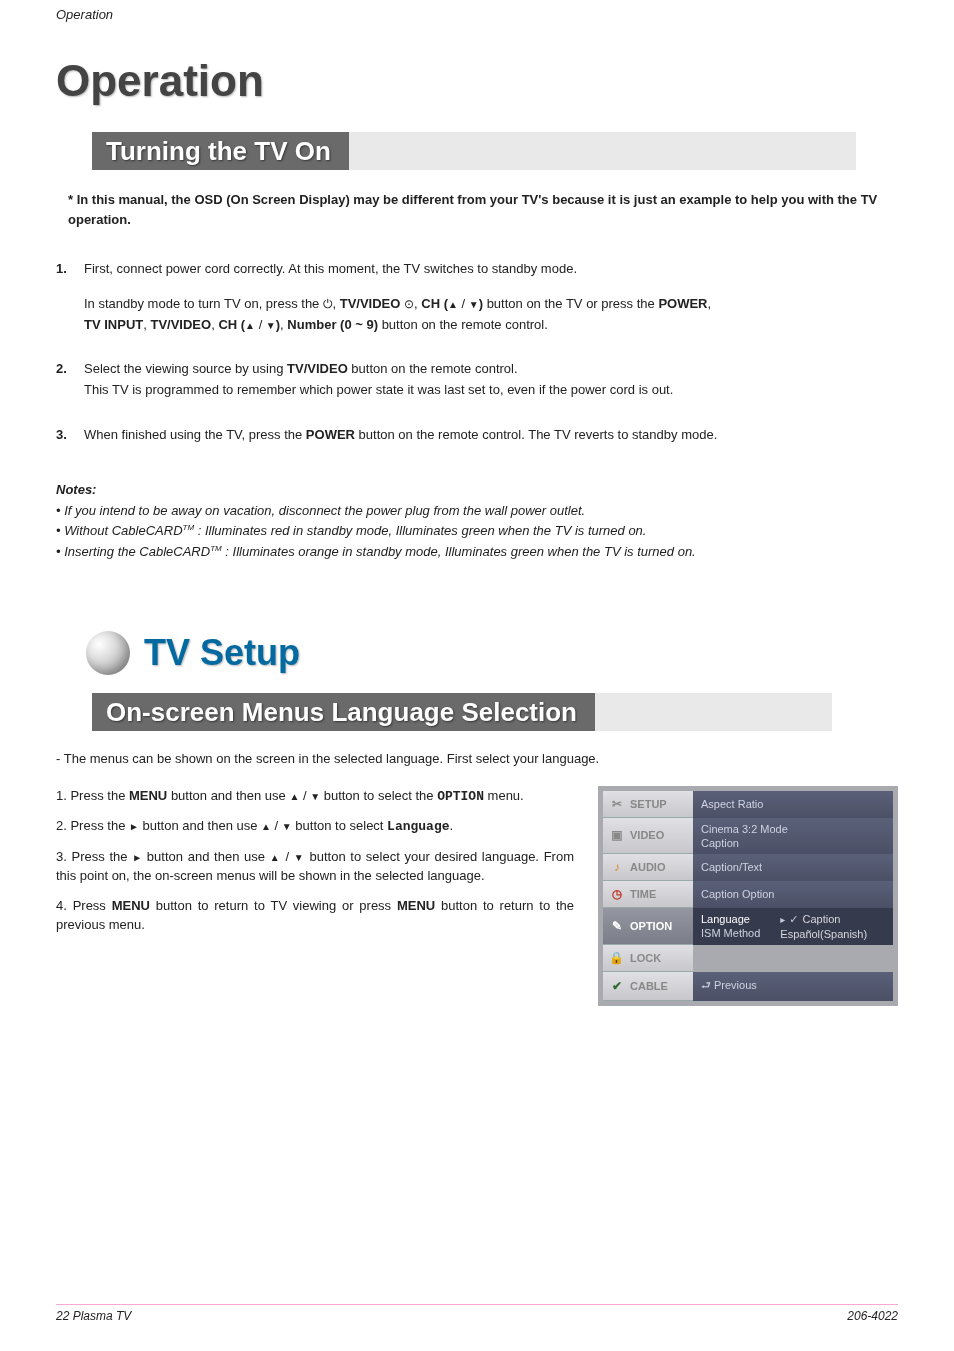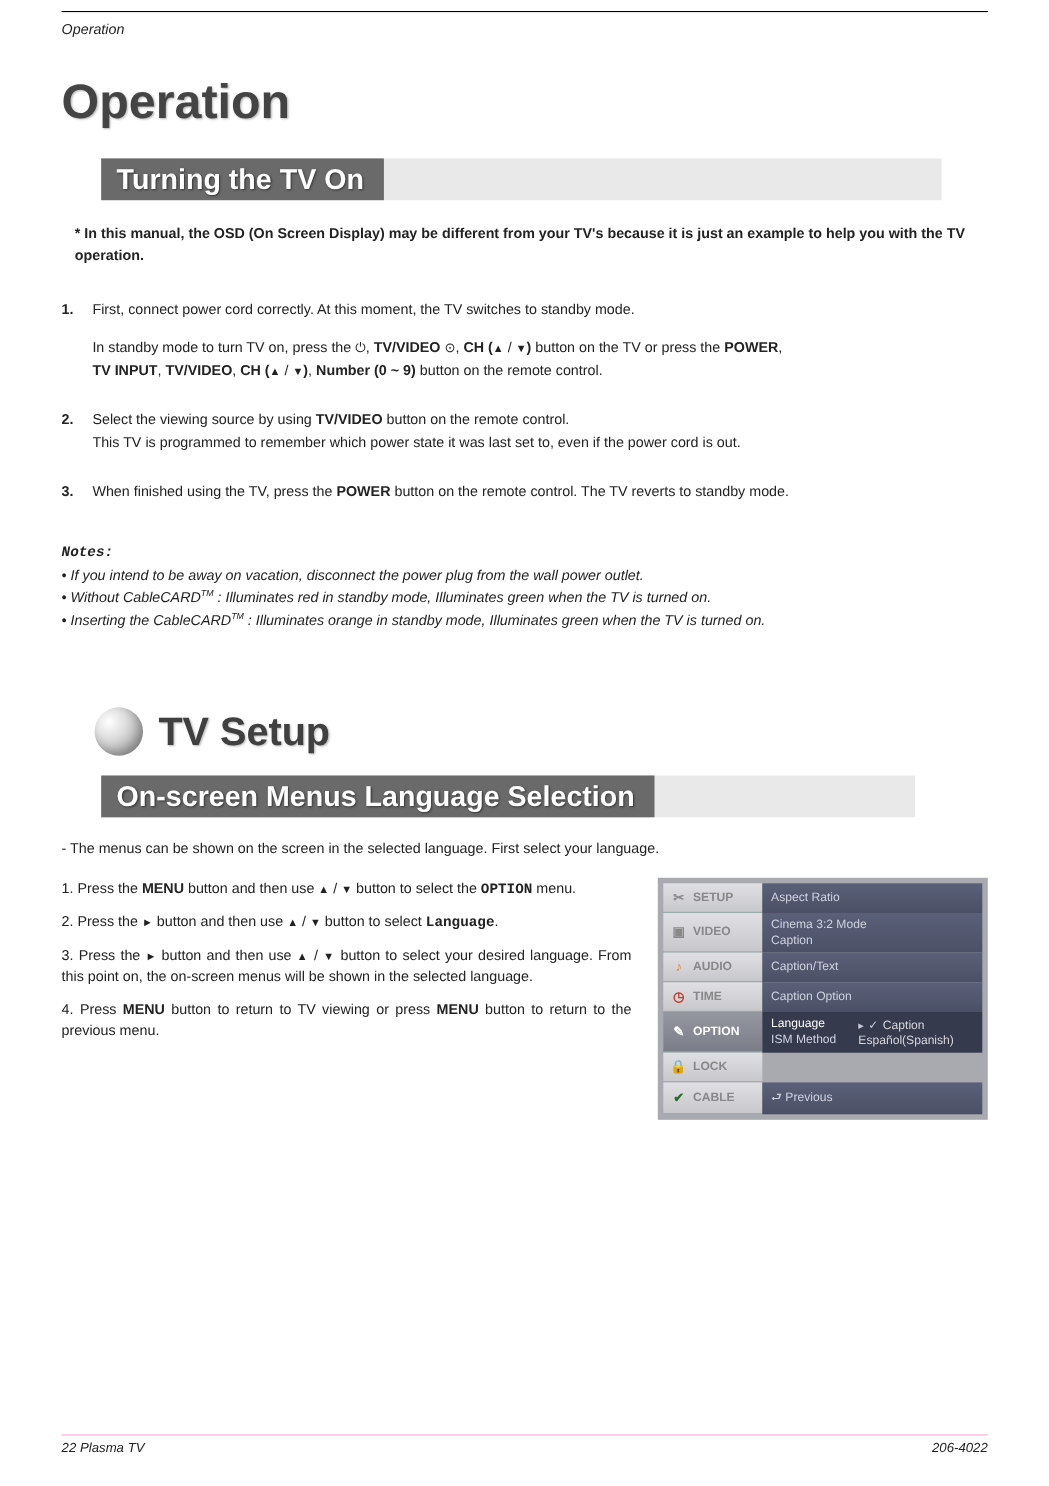--- a/index.html
+++ b/index.html
@@ -8,21 +8,21 @@
     padding: 0;
     background: #888;
     font-family: Arial, Helvetica, sans-serif;
     color: #222;
   }
   .page {
     width: 954px;
     min-height: 1351px;
     margin: 0 auto;
     background: #fff;
-    padding: 36px 56px 30px 56px;
+    padding: 24px 56px 30px 56px;
     position: relative;
   }
   .top-rule {
     border: none;
     border-top: 1px solid #000;
     margin: 0 0 8px 0;
   }
   .top-label {
     font-style: italic;
     font-size: 13px;
@@ -77,41 +77,40 @@
   .step-body { flex: 1 1 auto; }
   .notes-block {
     margin-top: 34px;
     font-size: 13px;
     line-height: 1.6;
     font-style: italic;
   }
   .notes-block .nh {
     font-weight: 700;
     font-style: italic;
-    font-family: Liberation Mono, monospace;
   }
   .setup-header {
     display: flex;
     align-items: center;
     gap: 14px;
     margin-top: 68px;
     margin-left: 30px;
   }
   .sphere {
     width: 44px;
     height: 44px;
     border-radius: 50%;
     background: radial-gradient(circle at 30% 30%, #fff 0%, #ddd 35%, #888 100%);
     box-shadow: inset -4px -4px 8px rgba(0,0,0,0.2);
     flex: 0 0 auto;
   }
   .h2 {
     font-size: 36px;
     font-weight: 700;
-    color: #404040;
+    color: #0369a1;
     text-shadow: 1px 1px 2px rgba(0,0,0,0.3);
     margin: 0;
   }
   .sub-note {
     font-size: 13px;
     margin: 16px 0 20px 0;
   }
   .two-col {
     display: flex;
     gap: 24px;

